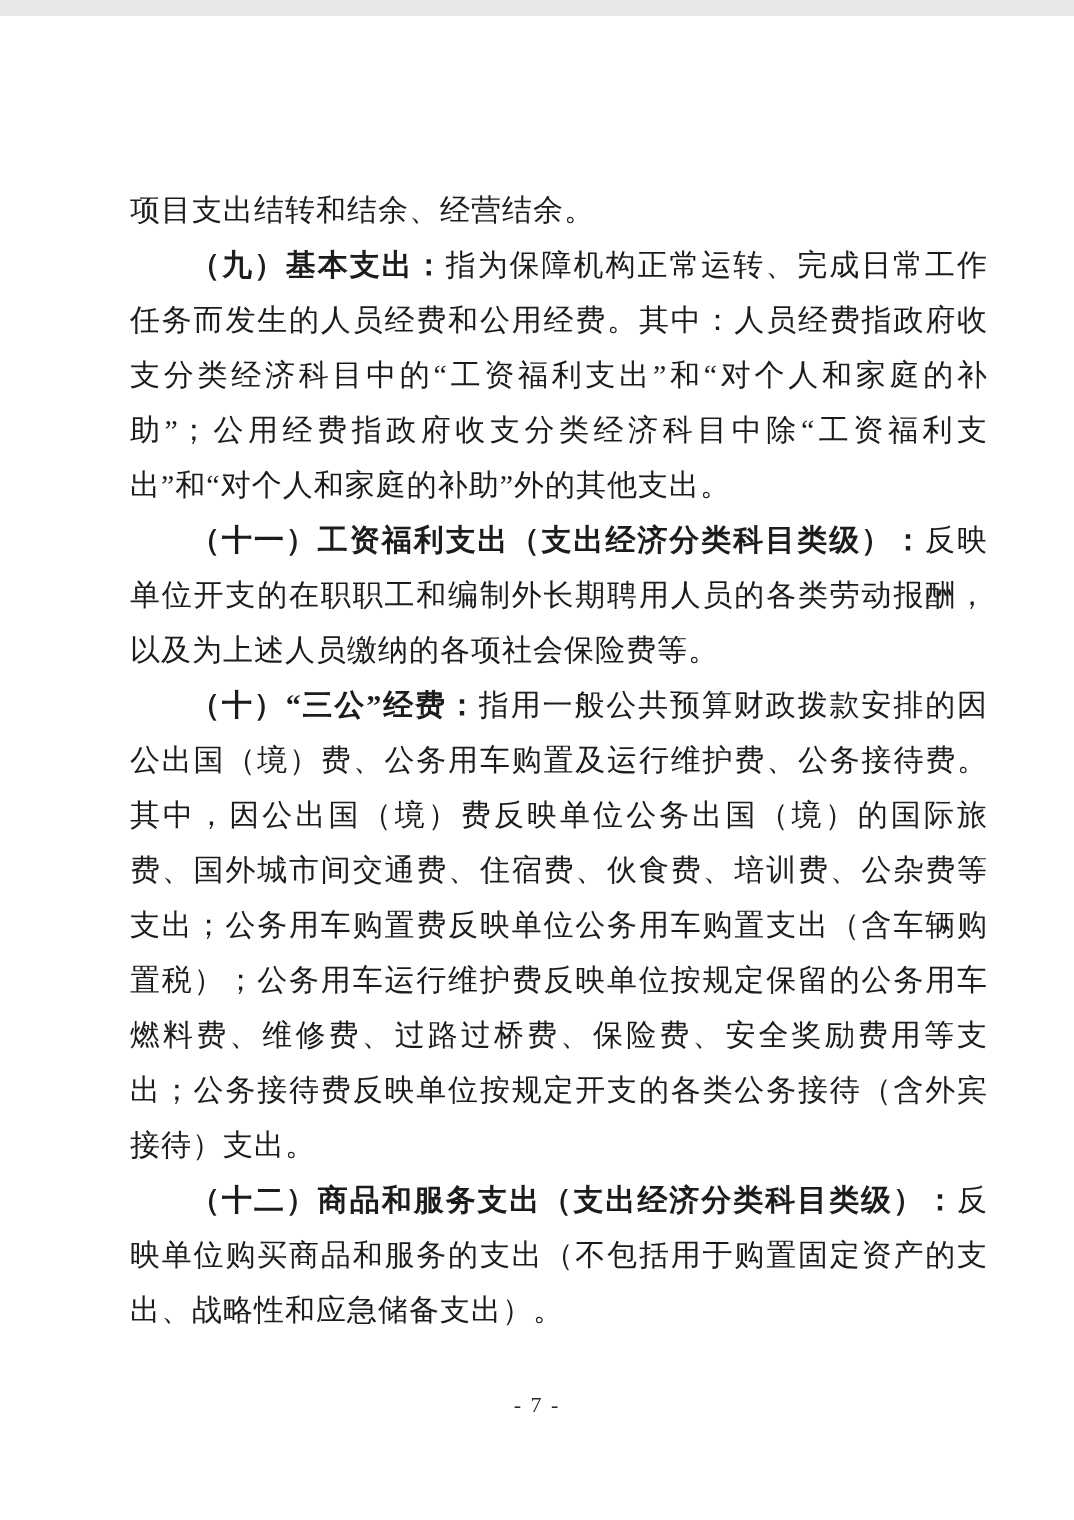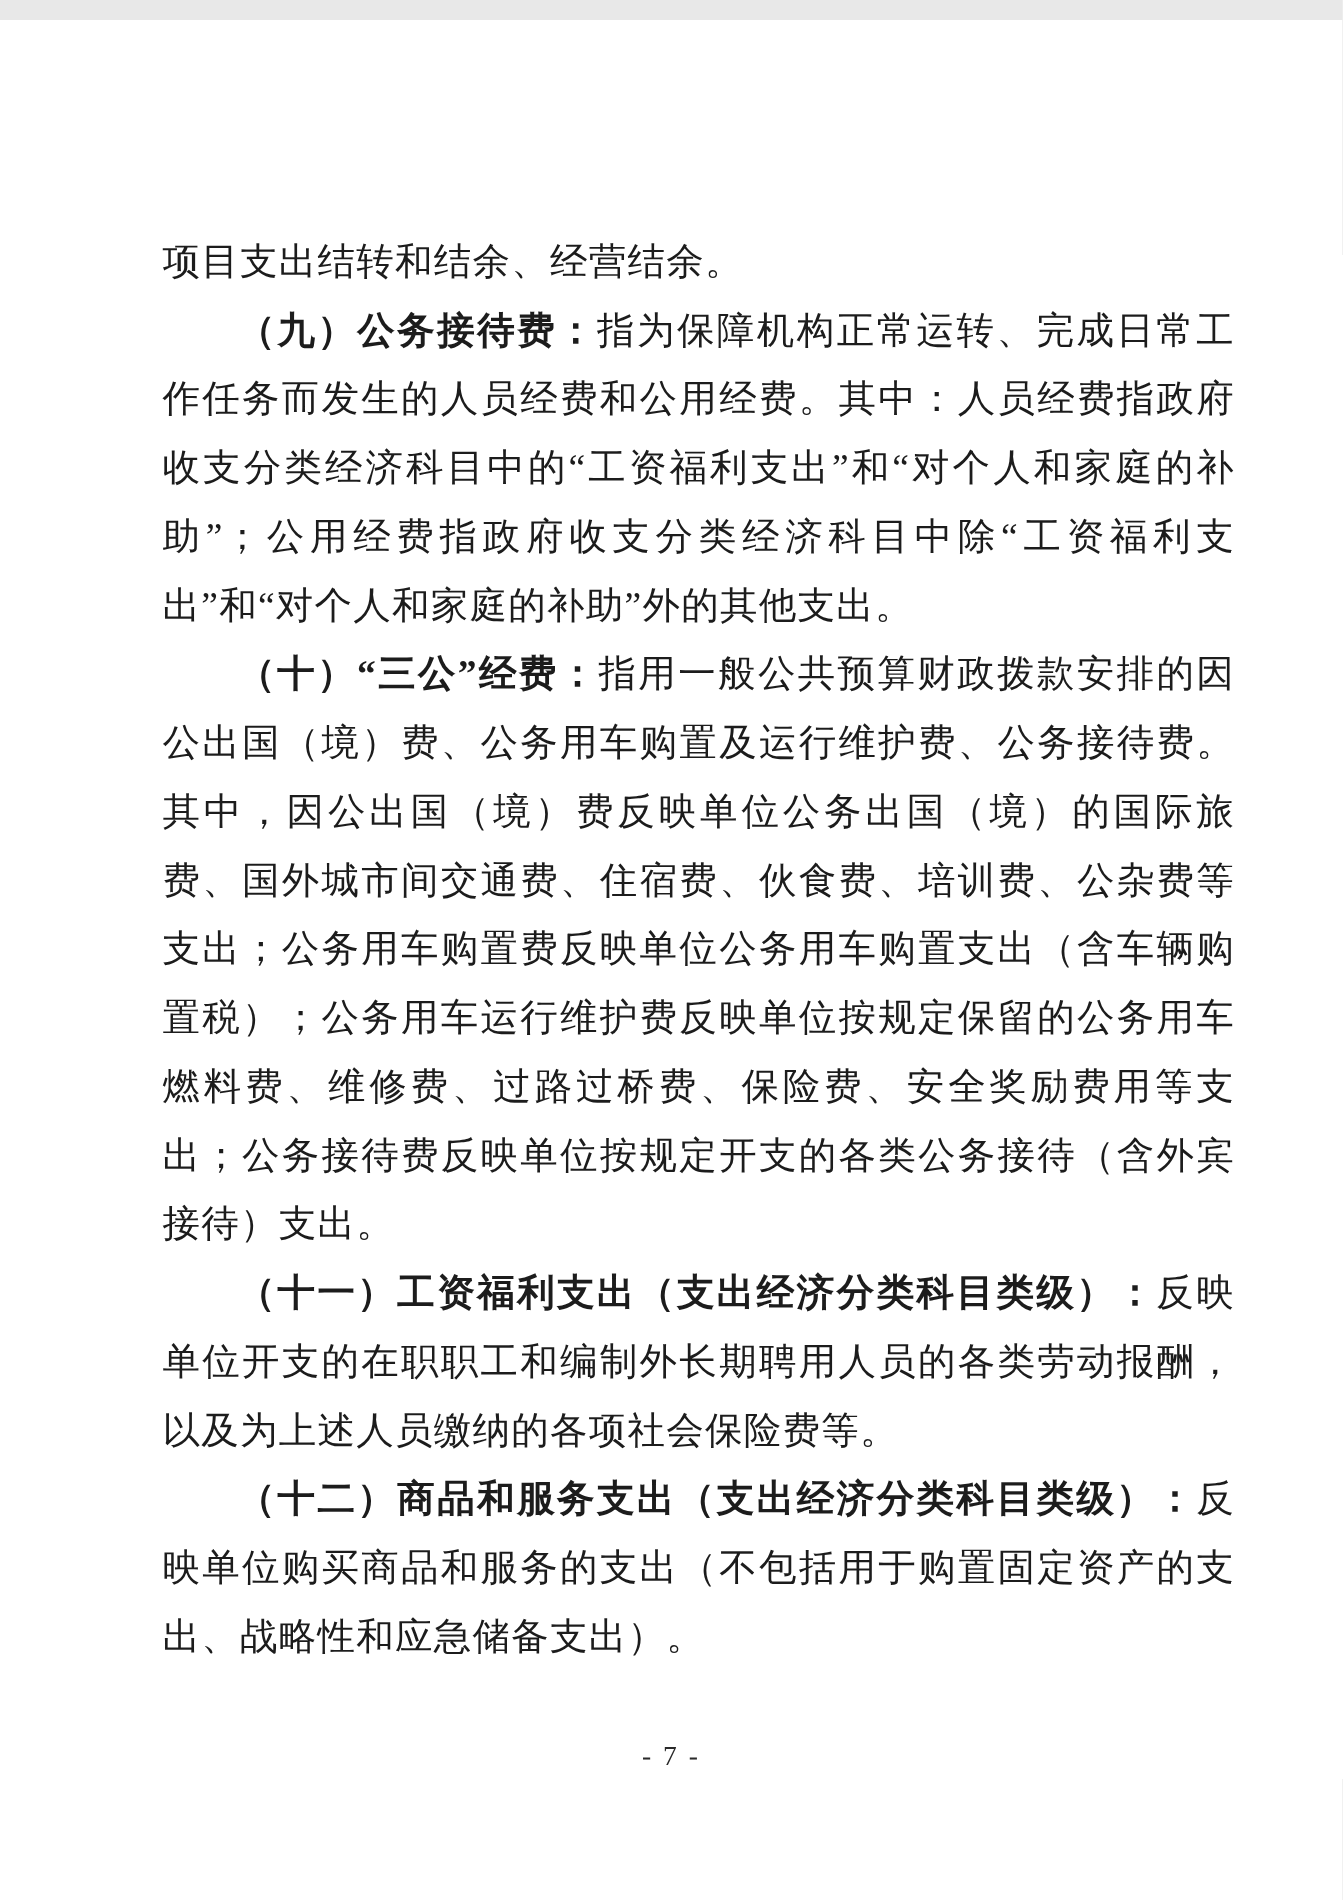--- a/index.html
+++ b/index.html
@@ -50,25 +50,25 @@
   }
 </style>
 </head>
 <body>
 
 <div class="page">
   <div class="content">
 
     <p class="para continuation"><span>项目支出结转和结余、经营结余。</span></p>
 
-    <p class="para"><span class="lead">（九）公务接待费：</span><span>指为保障机构正常运转、完成日常工作任务而发生的人员经费和公用经费。其中：人员经费指政府收支分类经济科目中的“工资福利支出”和“对个人和家庭的补助”；公用经费指政府收支分类经济科目中除“工资福利支出”和“对个人和家庭的补助”外的其他支出。</span></p>
+    <p class="para"><span class="lead">（九）基本支出：</span><span>指为保障机构正常运转、完成日常工作任务而发生的人员经费和公用经费。其中：人员经费指政府收支分类经济科目中的“工资福利支出”和“对个人和家庭的补助”；公用经费指政府收支分类经济科目中除“工资福利支出”和“对个人和家庭的补助”外的其他支出。</span></p>
+
+    <p class="para"><span class="lead">（十一）工资福利支出（支出经济分类科目类级）：</span><span>反映单位开支的在职职工和编制外长期聘用人员的各类劳动报酬，以及为上述人员缴纳的各项社会保险费等。</span></p>
 
     <p class="para"><span class="lead">（十）“三公”经费：</span><span>指用一般公共预算财政拨款安排的因公出国（境）费、公务用车购置及运行维护费、公务接待费。其中，因公出国（境）费反映单位公务出国（境）的国际旅费、国外城市间交通费、住宿费、伙食费、培训费、公杂费等支出；公务用车购置费反映单位公务用车购置支出（含车辆购置税）；公务用车运行维护费反映单位按规定保留的公务用车燃料费、维修费、过路过桥费、保险费、安全奖励费用等支出；公务接待费反映单位按规定开支的各类公务接待（含外宾接待）支出。</span></p>
-
-    <p class="para"><span class="lead">（十一）工资福利支出（支出经济分类科目类级）：</span><span>反映单位开支的在职职工和编制外长期聘用人员的各类劳动报酬，以及为上述人员缴纳的各项社会保险费等。</span></p>
 
     <p class="para"><span class="lead">（十二）商品和服务支出（支出经济分类科目类级）：</span><span>反映单位购买商品和服务的支出（不包括用于购置固定资产的支出、战略性和应急储备支出）。</span></p>
 
 
   </div>
 
   <div class="footer">- 7 -</div>
 </div>
 
 </body></html>

